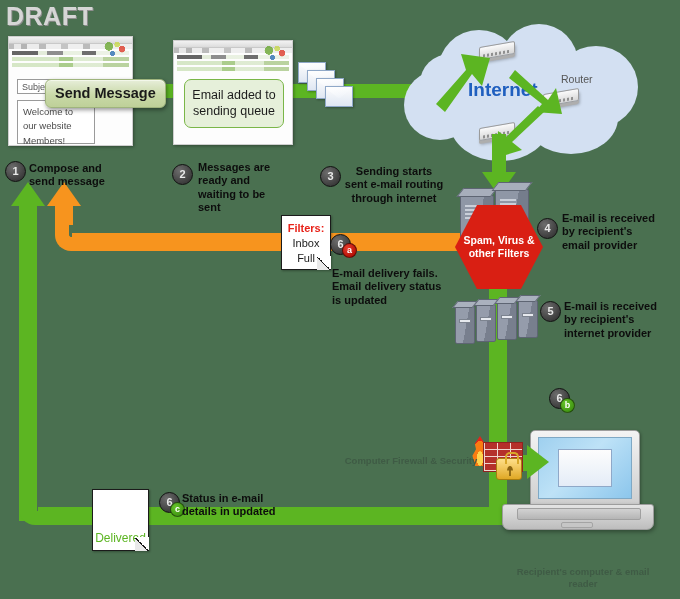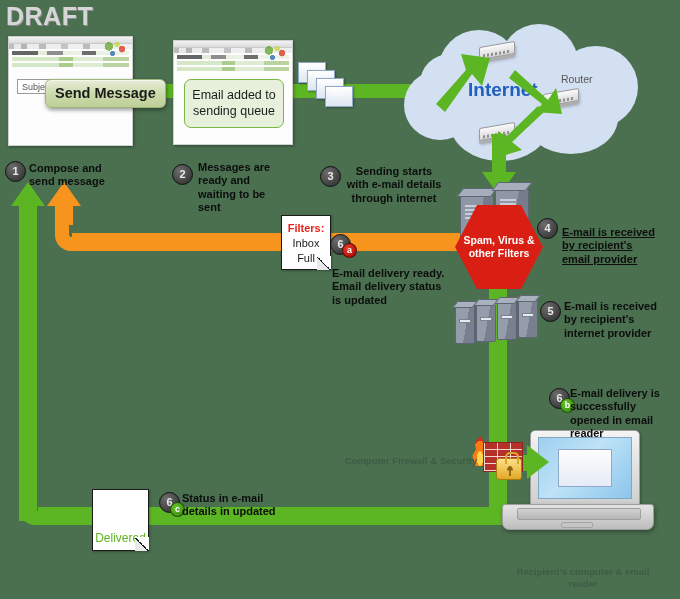--- a/index.html
+++ b/index.html
@@ -451,20 +451,23 @@
   <div class="abs appwin" style="left:8px; top:36px; width:125px; height:110px;">
     <div class="wtoolbar"></div>
     <div class="wmenu"></div>
     <div class="wrow"></div>
     <div class="wrow g"></div>
     <div class="wrow g"></div>
     <div class="wlogo"></div>
     <div class="abs field" style="left:8px; top:42px; width:72px; height:15px;">
       <span>Subject</span>
     </div>
+    <div class="abs body-text" style="left:8px; top:63px; width:78px; height:44px;">
+      <span>Welcome to our website Members!</span>
+    </div>
   </div>
   <div class="abs" id="send-pill" style="left:45px; top:79px;">
     <span>Send Message</span>
   </div>
 
   <div class="abs appwin" style="left:173px; top:40px; width:120px; height:105px;">
     <div class="wtoolbar"></div>
     <div class="wmenu"></div>
     <div class="wrow"></div>
     <div class="wrow g"></div>
@@ -602,43 +605,42 @@
   <div class="abs caption" style="left:29px; top:162px; width:90px;">Compose and send message</div>
 
   <div class="abs" style="left:172px; top:164px;">
     <div class="badge">2</div>
   </div>
   <div class="abs caption" style="left:198px; top:161px; width:92px;">Messages are ready and waiting to be sent</div>
 
   <div class="abs" style="left:320px; top:166px;">
     <div class="badge">3</div>
   </div>
-  <div class="abs caption" style="left:344px; top:165px; width:100px; text-align:center;">Sending starts with e-mail details through internet</div>
+  <div class="abs caption" style="left:344px; top:165px; width:100px; text-align:center;">Sending starts sent e-mail routing through internet</div>
 
   <div class="abs" style="left:537px; top:218px;">
     <div class="badge">4</div>
   </div>
-  <div class="abs caption" style="left:562px; top:226px; width:96px;text-decoration:underline;">E-mail is received by recipient's email provider</div>
+  <div class="abs caption" style="left:562px; top:212px; width:96px;">E-mail is received by recipient's email provider</div>
 
   <div class="abs" style="left:540px; top:301px;">
     <div class="badge">5</div>
   </div>
   <div class="abs caption" style="left:564px; top:300px; width:98px;">E-mail is received by recipient's internet provider</div>
 
   <div class="abs" style="left:330px; top:234px;">
     <div class="badge">6</div>
     <div class="sub-badge sub-a abs" style="left:12px; top:9px;">a</div>
   </div>
-  <div class="abs caption" style="left:332px; top:267px; width:116px;">E-mail delivery ready. Email delivery status  is updated</div>
+  <div class="abs caption" style="left:332px; top:267px; width:116px;">E-mail delivery fails. Email delivery status  is updated</div>
 
   <div class="abs" style="left:549px; top:388px;">
     <div class="badge">6</div>
     <div class="sub-badge sub-b abs" style="left:11px; top:10px;">b</div>
   </div>
-  <div class="abs caption" style="left:570px; top:387px; width:104px;">E-mail delivery is successfully opened in email reader</div>
 
   <div class="abs" style="left:159px; top:492px;">
     <div class="badge">6</div>
     <div class="sub-badge sub-c abs" style="left:11px; top:10px;">c</div>
   </div>
   <div class="abs caption" style="left:182px; top:492px; width:112px;">Status in e-mail details in updated</div>
 
 </div>
 
 </body></html>

